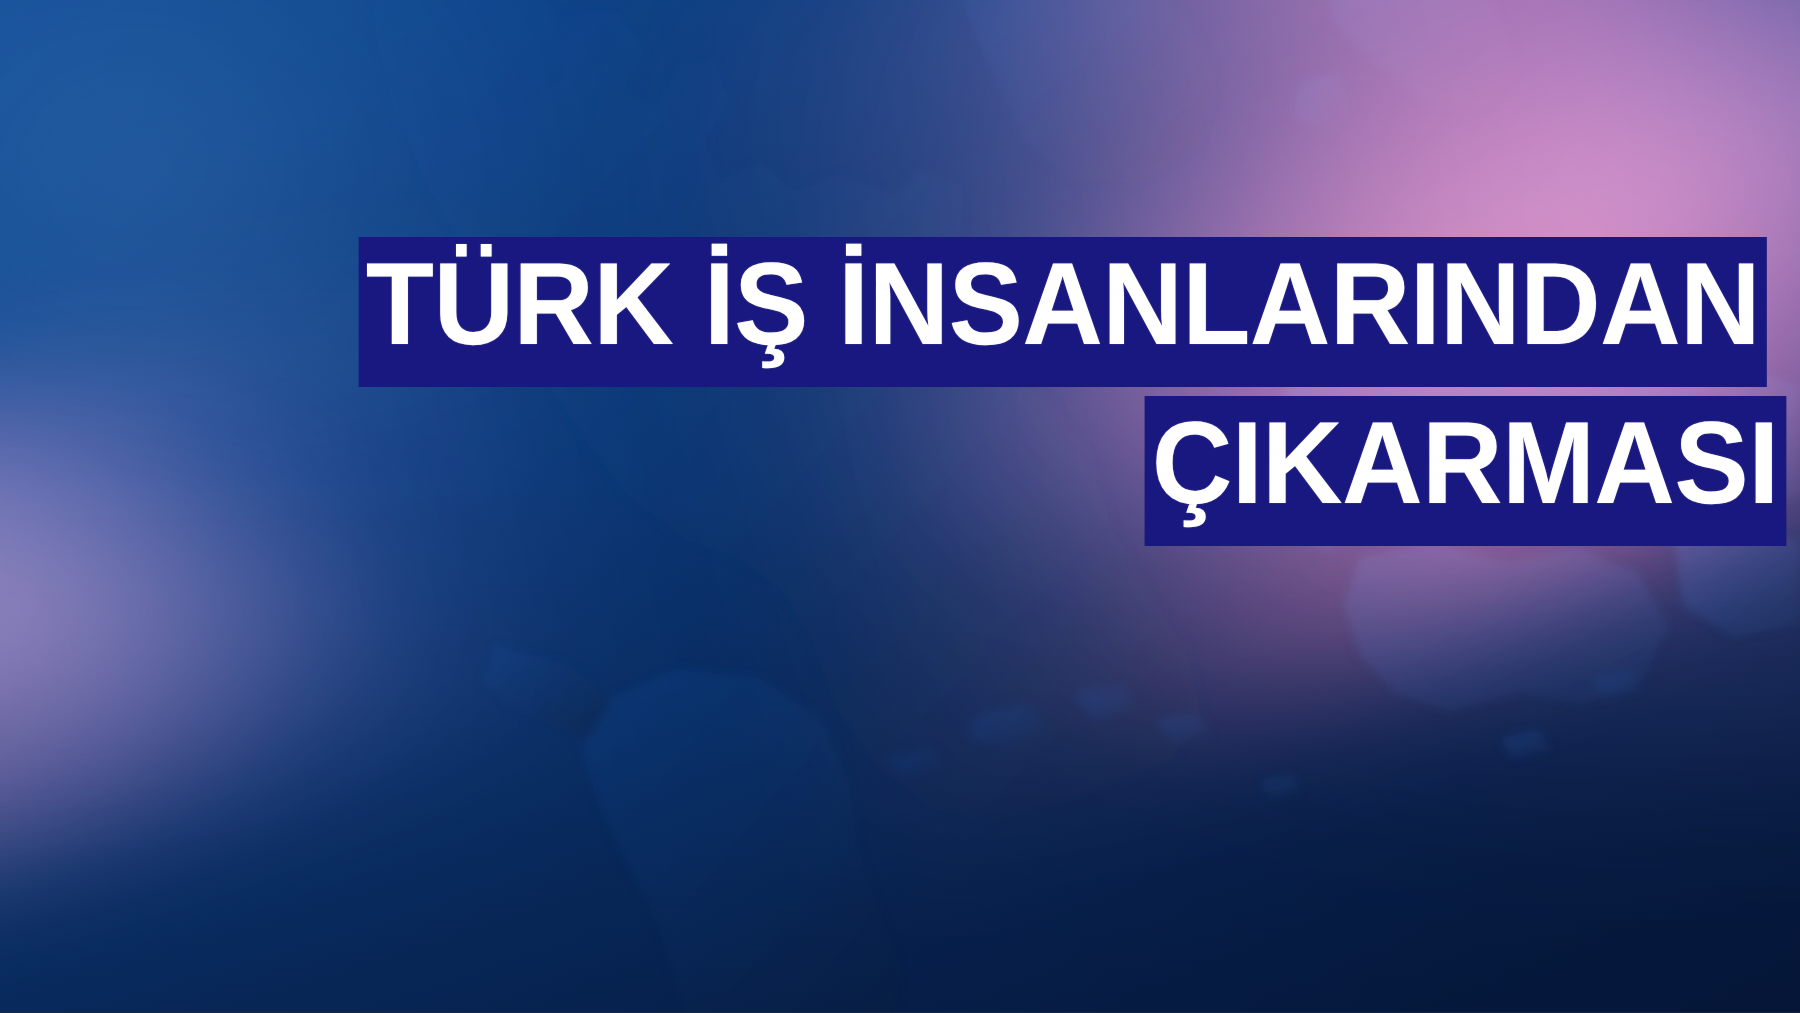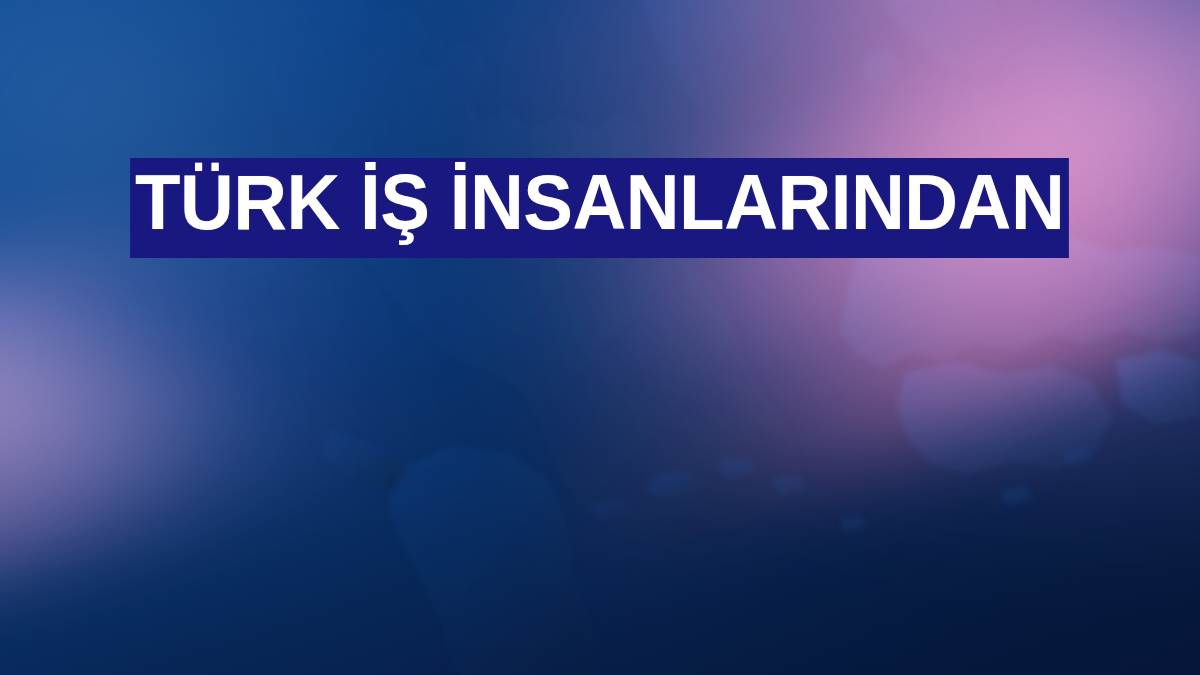--- a/index.html
+++ b/index.html
@@ -132,21 +132,21 @@
 
   
   #headline {
     position: absolute;
     left: 0;
     top: 158px;
     width: 1200px;
     z-index: 6;
     display: flex;
     flex-direction: column;
-    align-items: center;
+    align-items: flex-end;
   }
   .hl-row {
     display: block;
     white-space: nowrap;
     line-height: 0.96;
   }
   .hl-text {
     display: inline-block;
     font-family: "Liberation Sans", "DejaVu Sans", sans-serif;
     font-weight: 700;
@@ -235,15 +235,18 @@
   <div id="streak-right"></div>
   <div id="streak-right-2"></div>
   <div id="streak-left"></div>
   <div id="streak-left-2"></div>
   <div id="streak-topleft"></div>
 
   <div id="headline">
     <div class="hl-row" id="line1">
       <span class="hl-text">TÜRK İŞ İNSANLARINDAN</span>
     </div>
+    <div class="hl-row" id="line3">
+      <span class="hl-text">ÇIKARMASI</span>
+    </div>
   </div>
 
 </div>
 
 </body></html>

